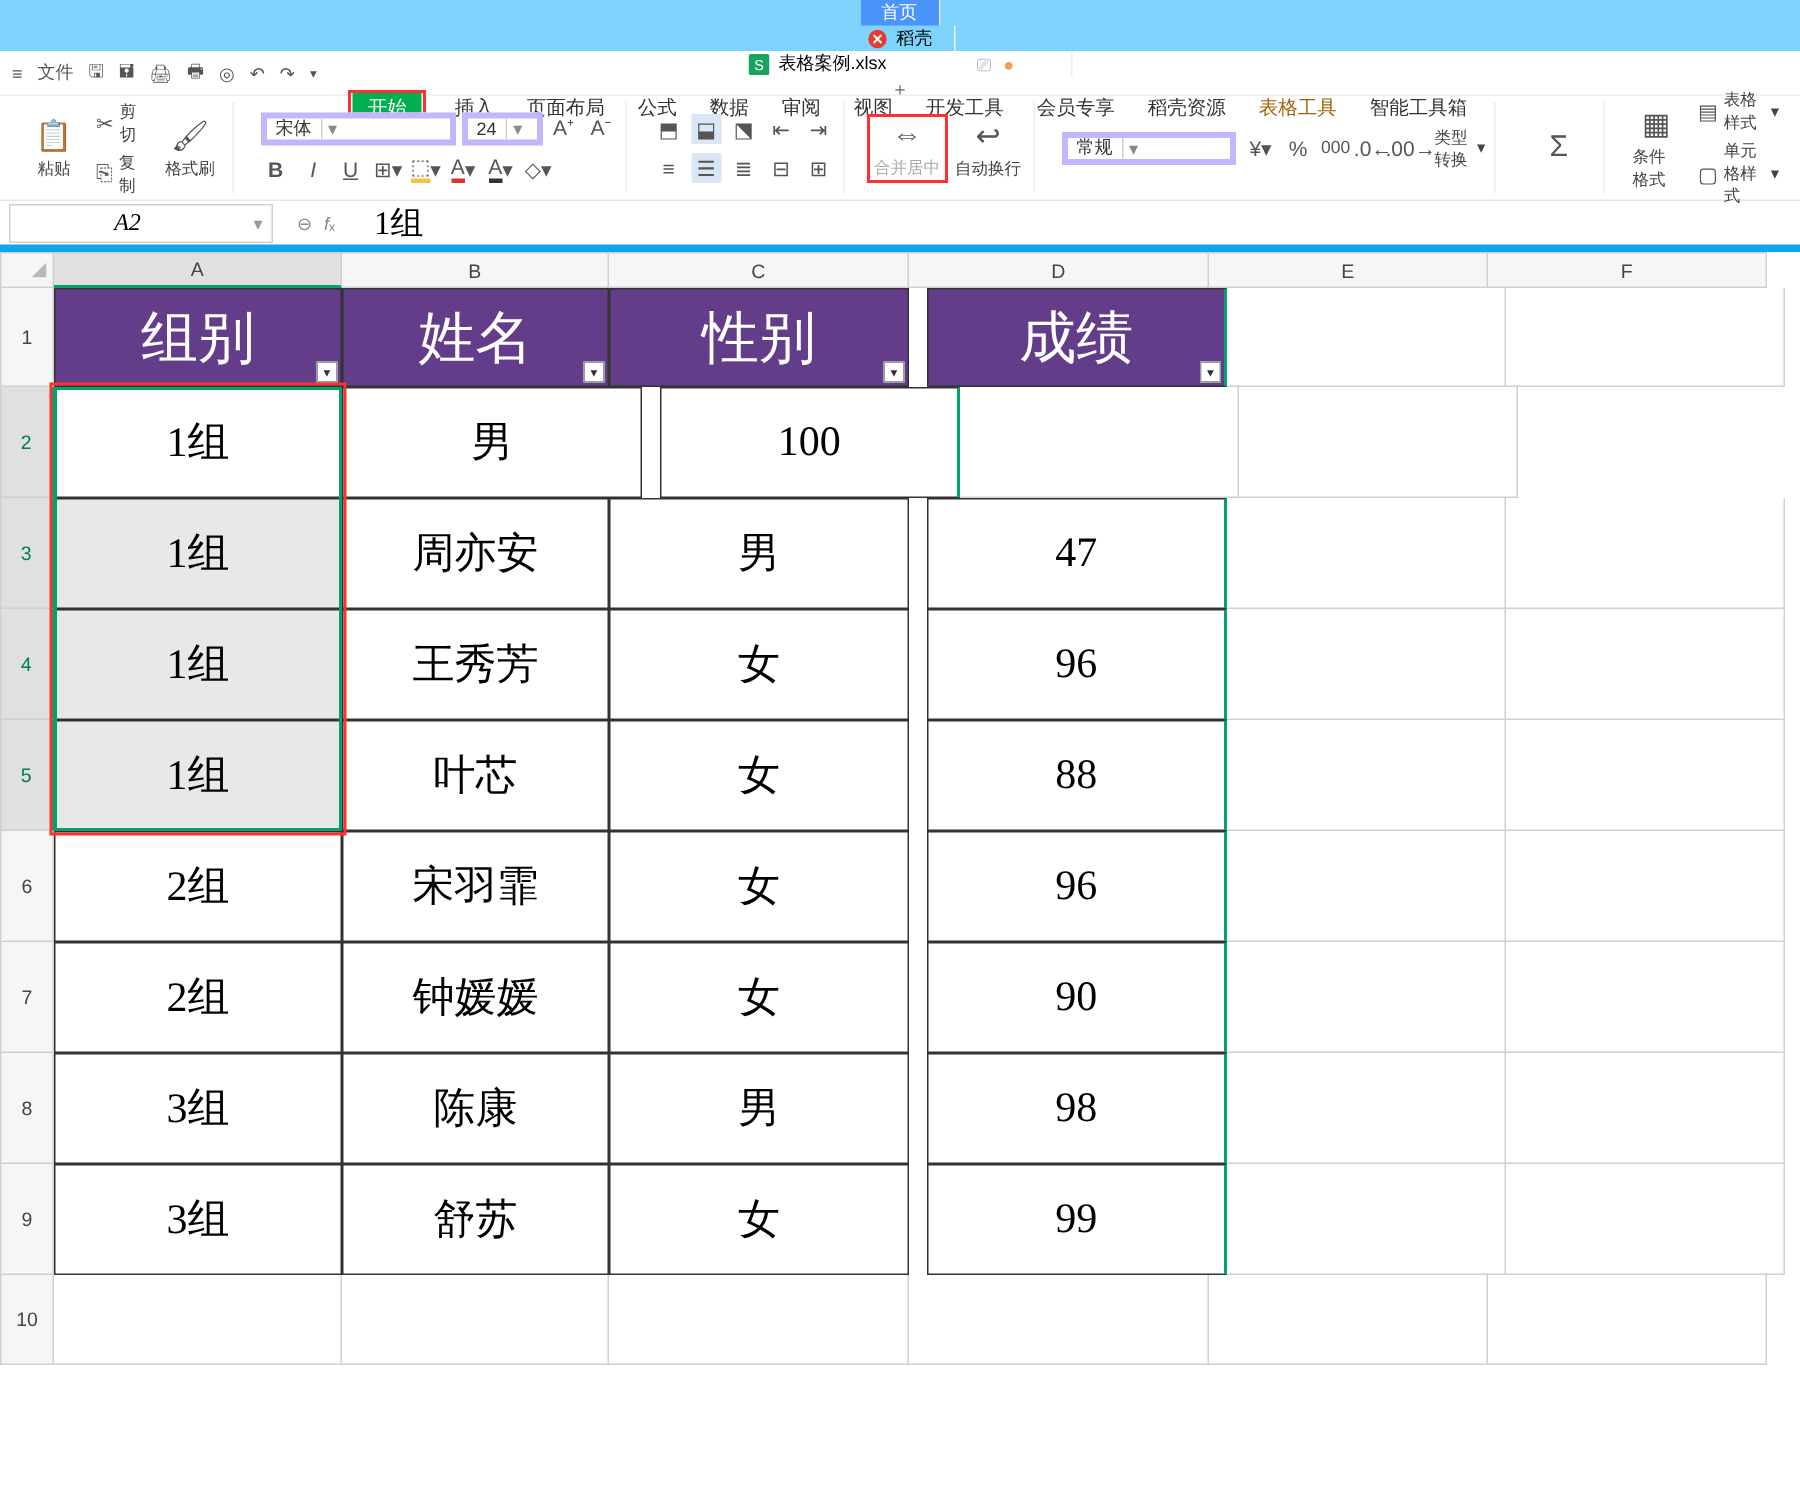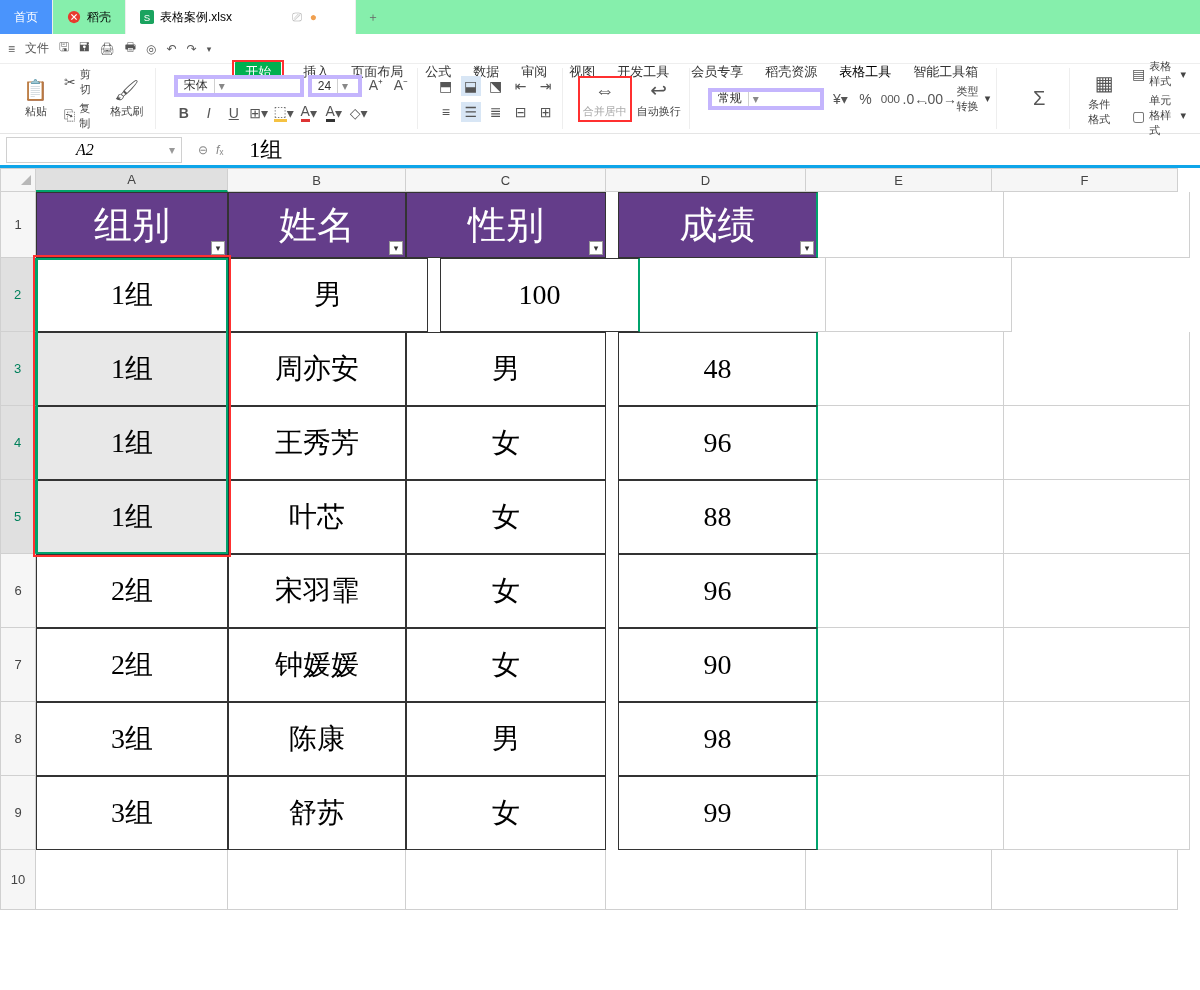--- a/index.html
+++ b/index.html
@@ -1,35 +1,35 @@
 <!DOCTYPE html>
 <html><head>
 <meta charset="utf-8">
 <style>
 * { box-sizing: border-box; margin: 0; padding: 0; font-family: "Microsoft YaHei", sans-serif; }
 body { background: #fff; width: 1200px; height: 990px; overflow: hidden; font-size: 12px; }
 
 
-.tabbar { display: flex; align-items: center; height: 34px; background: #86efac; }
+.tabbar { display: flex; align-items: center; height: 34px; background: #7dd3fc; flex-direction: column; }
 .tab { display: flex; align-items: center; gap: 6px; padding: 0 14px; height: 34px; cursor: pointer; border-right: 1px solid #eee; }
 .tab.active-home { background: #4a94fc; color: #fff; }
 .tab-icon { width: 14px; height: 14px; display: inline-flex; }
 .tab.file { background: #fff; }
 .tab.file.active { background: #fff; }
 .plus-tab { width: 34px; display:flex; align-items:center; justify-content:center; color:#666; cursor:pointer; }
 .tab-status { display:flex; align-items:center; gap:8px; padding:0 8px; color:#aaa; }
 
 
 .menubar { display: flex; align-items: center; height: 30px; padding: 0 8px; gap: 14px; border-bottom: 1px solid #eee; }
 .menubar .qat { display:flex; align-items:center; gap:10px; color:#555; }
 .menubar .qat .qa { cursor:pointer; }
 .menubar .menus { display:flex; align-items:center; gap:22px; margin-left: 10px; margin-top: 47px;}
 .menu-item { cursor:pointer; color:#333; font-size: 13px; }
 .menu-item.selected { background:#00b050; color:#fff; padding:3px 10px; border-radius:2px; }
-.menu-item.green { color:#000000; }
+.menu-item.green { color:#a16207; }
 .annot-red { outline: 2px solid #ff3030; outline-offset: 1px; }
 
 
 .ribbon { display:flex; align-items:stretch; height:70px; border-bottom:1px solid #e5e5e5; padding: 4px 8px; gap: 12px; }
 .rgroup { display:flex; align-items:center; gap:6px; padding: 0 6px; border-right:1px solid #eee; }
 .rgroup:last-child { border-right:none; }
 .bigbtn { display:flex; flex-direction:column; align-items:center; justify-content:center; gap:2px; width:48px; cursor:pointer; color:#444; font-size:11px; }
 .bigbtn .ico { font-size:20px; color:#555; }
 .stackbtns { display:flex; flex-direction:column; gap:4px; }
 .smallbtn { display:flex; align-items:center; gap:4px; cursor:pointer; color:#444; font-size:11px; }
@@ -37,21 +37,21 @@
 .select-like { display:flex; align-items:center; border:4px solid #c4b5fd; height:22px; background:#fff; }
 .select-like .val { padding:0 6px; font-size:12px; color:#333; }
 .select-like .arrow { padding:0 4px; color:#888; border-left:1px solid #d0d0d0; }
 .iconrow { display:flex; gap:5px; }
 .iconrow .ib { width:20px; height:20px; display:flex; align-items:center; justify-content:center; cursor:pointer; color:#555; font-size:14px; border:1px solid transparent;}
 .iconrow .ib.active{ background:#d8e6f5; }
 .ribbon-right { margin-left:auto; display:flex; gap:12px; align-items:center;}
 .annot-red-merge { outline:2px solid #ff3030; outline-offset:1px;}
 
 
-.fxbar { display:flex; align-items:center; height:34px; border-bottom:3px solid #0ea5e9; }
+.fxbar { display:flex; align-items:center; height:34px; border-bottom:5px solid #0ea5e9; }
 .namebox { width:176px; display:flex; align-items:center; border:1px solid #d0d0d0; margin:4px 6px; height:26px;}
 .namebox .nm { flex:1; text-align:center; font-size:16px; font-style:italic; font-family: "Times New Roman", serif;}
 .namebox .arrow{ padding:0 6px; color:#999; }
 .fxicons { display:flex; align-items:center; gap:8px; padding:0 10px; color:#888;}
 .fxval { font-size:22px; font-family:"SimSun","宋体",serif; padding-left:16px;}
 
 
 .grid { position:relative; }
 .colheads { display:flex; }
 .corner { width:36px; height:24px; background:#f6f6f6; border:1px solid #d0d0d0; display:flex; align-items:center; justify-content:flex-end; padding-right:4px;}
@@ -327,21 +327,21 @@
     <div class="cell tdata-cell cC hData">男</div>
     <div class="cell tdata-cell num cD hData colD-right-green">100</div>
     <div class="cell empty cE hData"></div>
     <div class="cell empty cF hData"></div>
       </div>
       <div class="row">
     <div class="rh hData sel">3</div>
     <div class="cell tdata-cell cA hData selgrp">1组</div>
     <div class="cell tdata-cell cB hData">周亦安</div>
     <div class="cell tdata-cell cC hData">男</div>
-    <div class="cell tdata-cell num cD hData colD-right-green">48</div>
+    <div class="cell tdata-cell num cD hData colD-right-green">47</div>
     <div class="cell empty cE hData"></div>
     <div class="cell empty cF hData"></div>
       </div>
       <div class="row">
     <div class="rh hData sel">4</div>
     <div class="cell tdata-cell cA hData selgrp">1组</div>
     <div class="cell tdata-cell cB hData">王秀芳</div>
     <div class="cell tdata-cell cC hData">女</div>
     <div class="cell tdata-cell num cD hData colD-right-green">96</div>
     <div class="cell empty cE hData"></div>

